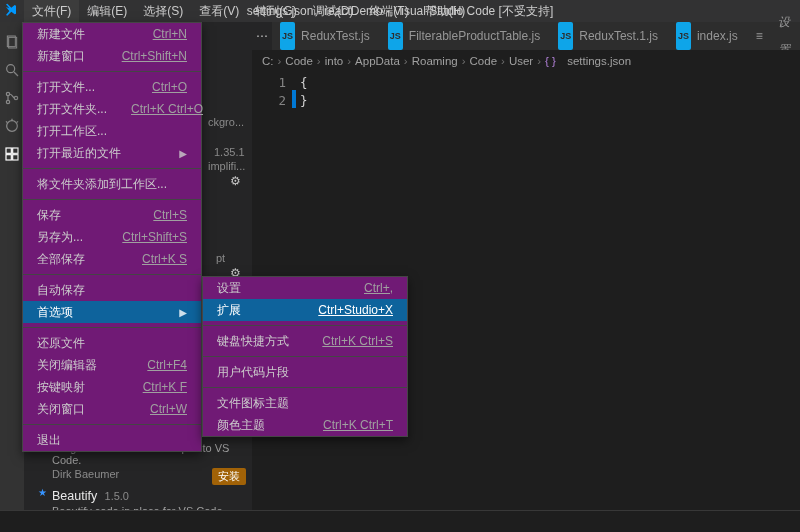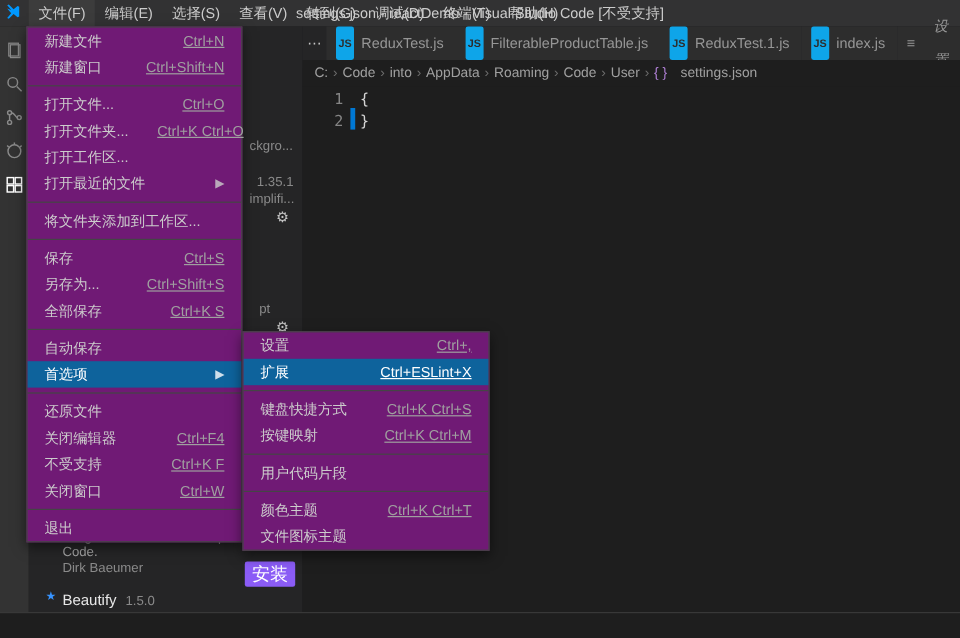--- a/index.html
+++ b/index.html
@@ -22,21 +22,21 @@
   
   
   .sidebar { position:absolute; top:22px; left:24px; width:228px; bottom:22px; background:#252526; overflow:hidden;}
   .ext-entry { padding:4px 8px 2px 28px; position:relative;}
   .ext-entry .star { position:absolute; left:14px; top:2px; color:#3794ff; font-size:10px;}
   .ext-name { color:#e8e8e8; font-size:12.5px;}
   .ext-ver { color:#8a8a8a; font-size:11px; margin-left:4px;}
   .ext-desc { color:#a0a0a0; font-size:11px; margin-top:2px;}
   .ext-pub { color:#8a8a8a; font-size:11px; margin-top:2px;}
   .ext-install-row { display:flex; justify-content:flex-end; padding-right:6px; margin-top:-14px;}
-  .install-btn { background:#8b5cf6; color:#fff; font-size:15px; padding:1px 6px; border-radius:2px;}
+  .install-btn { background:#a16207; color:#fff; font-size:11px; padding:1px 6px; border-radius:2px;}
   .gear { color:#c5c5c5; }
   
   .sidebar-partial-list { position:absolute; top:380px; left:0; right:0;}
   
   
   .header-strip { position:absolute; top:22px; left:252px; right:0; height:35px; background:#252526; display:flex; align-items:flex-start;}
   .tabs { display:flex; height:28px;}
   .tab { padding:0 10px 0 8px; height:28px; line-height:28px; display:flex; align-items:center; gap:6px; background:#2d2d2d; color:#969696; font-size:12px;}
   .tab.settings { font-style:normal;}
   .js-badge { background:#0ea5e9; color:#2d2d2d; font-size:9px; font-weight:bold; padding:0 2px; border-radius:2px;}
@@ -284,58 +284,54 @@
       </div>
       <div class="sep"></div>
       <div class="row">
         <span>还原文件</span>
       </div>
       <div class="row">
         <span>关闭编辑器</span>
         <span class="sc">Ctrl+F4</span>
       </div>
       <div class="row">
-        <span>不受支持</span>
+        <span>按键映射</span>
         <span class="sc">Ctrl+K F</span>
       </div>
       <div class="row">
         <span>关闭窗口</span>
         <span class="sc">Ctrl+W</span>
       </div>
       <div class="sep"></div>
       <div class="row">
         <span>退出</span>
       </div>
     </div>
 
 <div class="menu-popup" id="pref-menu">
       <div class="row">
         <span>设置</span>
         <span class="sc">Ctrl+,</span>
       </div>
       <div class="row highlight">
         <span>扩展</span>
-        <span class="sc">Ctrl+ESLint+X</span>
+        <span class="sc">Ctrl+Studio+X</span>
       </div>
       <div class="sep"></div>
       <div class="row">
         <span>键盘快捷方式</span>
         <span class="sc">Ctrl+K Ctrl+S</span>
       </div>
-      <div class="row">
-        <span>按键映射</span>
-        <span class="sc">Ctrl+K Ctrl+M</span>
-      </div>
       <div class="sep"></div>
       <div class="row">
         <span>用户代码片段</span>
       </div>
       <div class="sep"></div>
+      <div class="row">
+        <span>文件图标主题</span>
+      </div>
       <div class="row">
         <span>颜色主题</span>
         <span class="sc">Ctrl+K Ctrl+T</span>
       </div>
-      <div class="row">
-        <span>文件图标主题</span>
-      </div>
     </div>
 
 </div>
 
 </body></html>

